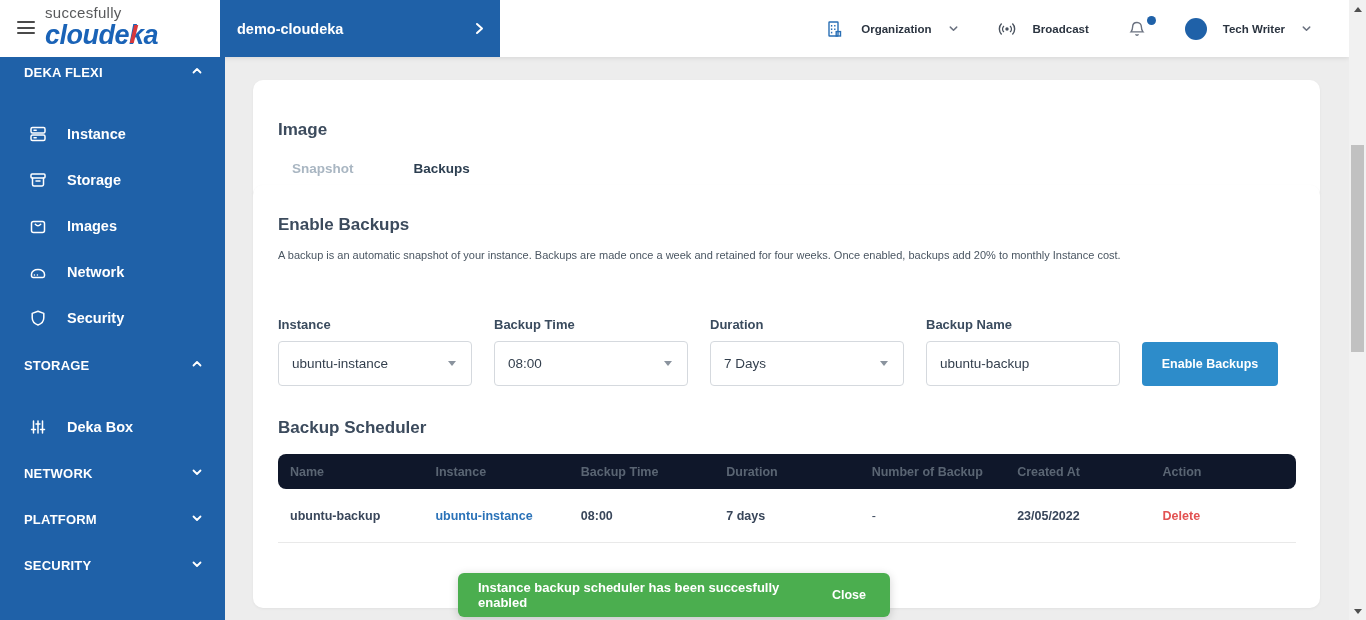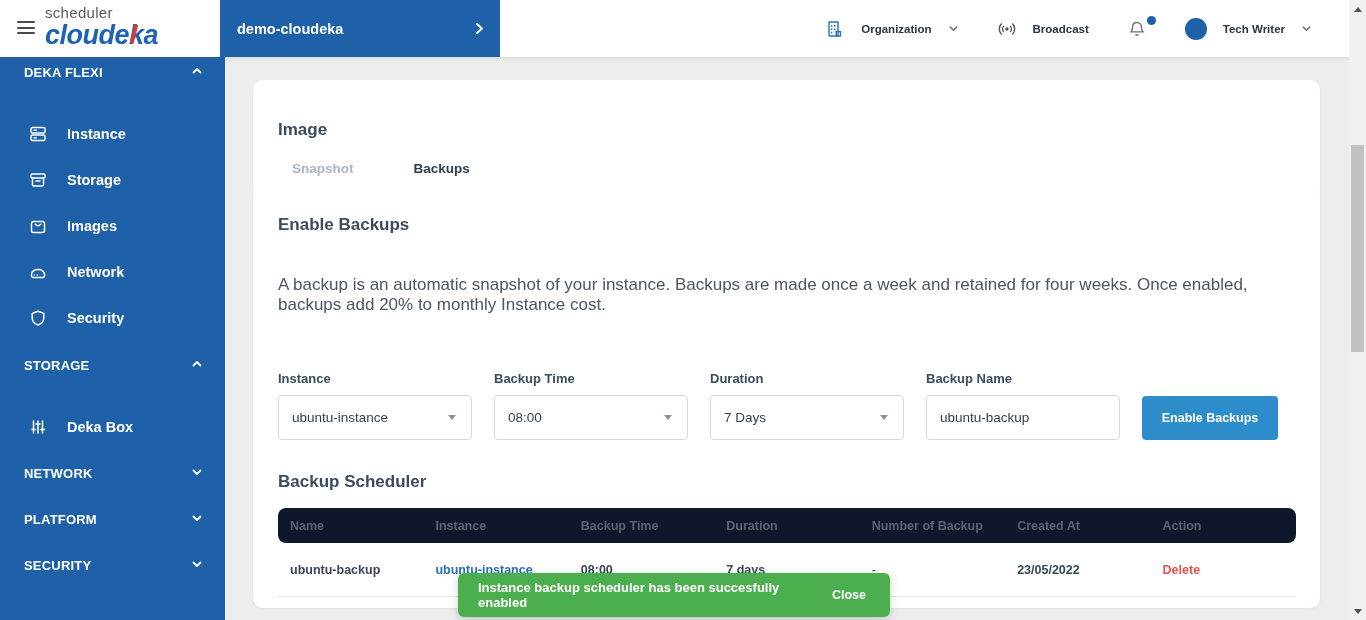--- a/index.html
+++ b/index.html
@@ -50,21 +50,21 @@
   .card-image   { left:28px; top:23px;   width:1067px; height:120px; padding:16px 25px; }
   .card-backups { left:28px; top:128px; width:1067px; height:423px; padding:0 25px; }
 
   .card-title { margin-top:24px; font-size:17px; font-weight:700; color:#3C4B5D; }
   .tabs { display:flex; margin-left:-16px; margin-top:21px; }
   .tab { padding:0 30px 14px; font-size:13.5px; font-weight:700; color:#A9B6C2;
          border-bottom:3px solid transparent; cursor:pointer; }
   .tab.active { color:#2C3E50; border-bottom-color:#1F5FA8; }
 
   .section-title { margin-top:30px; font-size:17px; font-weight:700; color:#3C4B5D; }
-  .desc { margin-top:40px; font-size:17px; color:#4A5662; }
+  .desc { margin-top:14px; font-size:11px; color:#4A5662; }
 
   .form-row { display:flex; align-items:flex-end; gap:22px; margin-top:56px; }
   .field { display:flex; flex-direction:column; }
   .field label { font-size:13px; font-weight:700; color:#3A4B5E; margin-bottom:9px; }
   .select, .text-input { width:194px; height:45px; border:1px solid #D5D9DE; border-radius:4px; background:#fff; }
   .select { display:flex; align-items:center; justify-content:space-between; padding:0 15px 0 13px; cursor:pointer; }
   .select .val { font-size:13.5px; color:#333F4D; }
   .caret { width:0; height:0; border-left:4.5px solid transparent; border-right:4.5px solid transparent;
            border-top:5.5px solid #8A939E; }
   .text-input { padding:0 13px; font-size:13.5px; color:#333F4D; font-family:inherit; outline:none; }
@@ -104,21 +104,21 @@
 </head>
 <body>
 
 <div class="topbar">
   <div class="hamburger">
     <span></span>
       <span></span>
       <span></span>
   </div>
   <div class="logo">
-    <div class="logo-company">scheduler</div>
+    <div class="logo-company">succesfully</div>
     <div class="logo-product"><span>cloude</span><span class="logo-k">k</span><span>a</span></div>
   </div>
 
   <div class="topbar-right">
     <div class="tb-item">
       <span class="icon20">
         <svg width="20" height="20" viewBox="0 0 20 20" fill="none" stroke="#2A6FB5" stroke-width="1.4">
           <rect x="4" y="3" width="9" height="14" rx="0.5"></rect>
           <line x1="6.6" y1="6" x2="6.6" y2="7.6"></line>
             <line x1="9.8" y1="6" x2="9.8" y2="7.6"></line>

